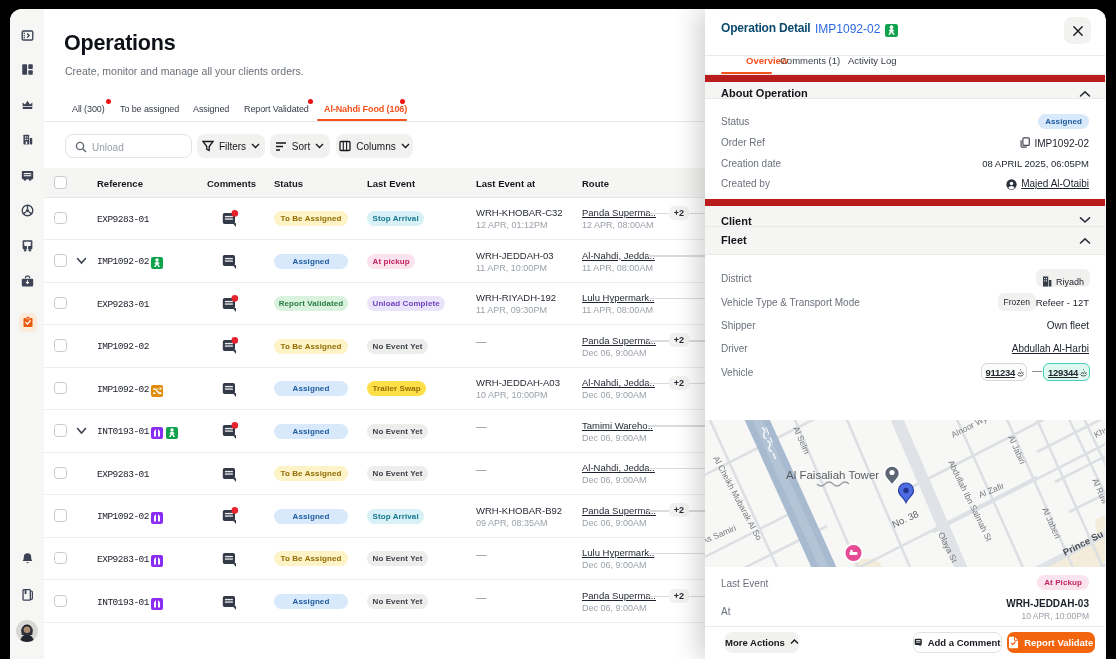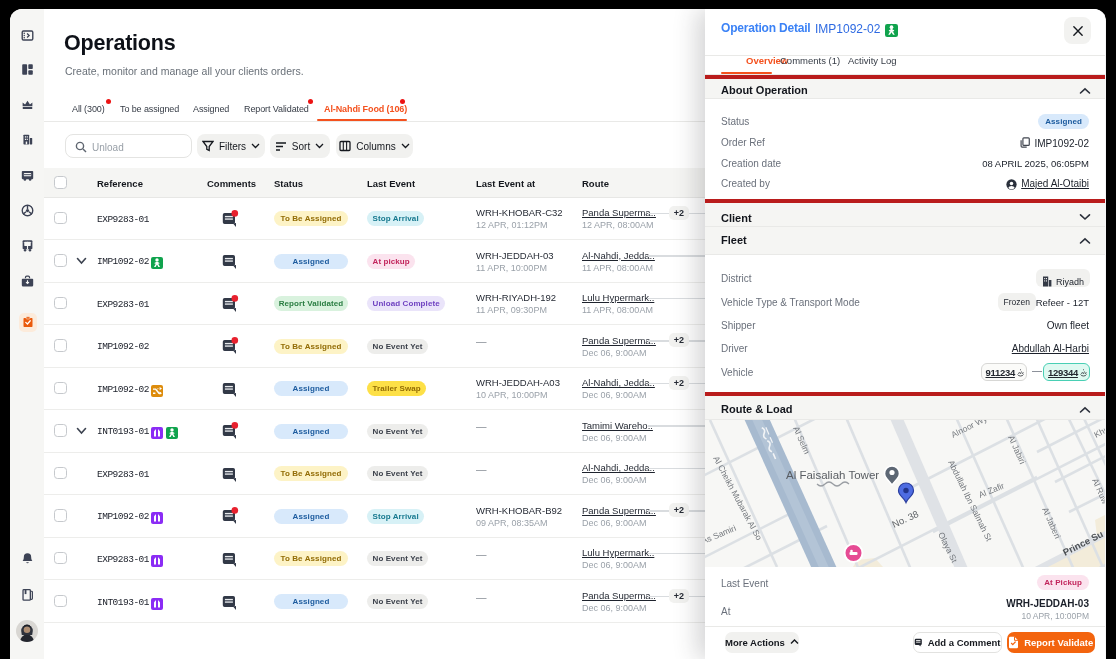--- a/index.html
+++ b/index.html
@@ -27,21 +27,21 @@
 .ref{position:absolute;font-family:"Liberation Mono",monospace;font-size:9.5px;color:#20242e;letter-spacing:-0.5px}
 .badge{position:absolute;height:15px;border-radius:8px;font-size:8px;font-weight:700;display:flex;align-items:center;justify-content:center;white-space:nowrap;letter-spacing:0.1px}
 .l1{position:absolute;font-size:9.5px;color:#262b35;white-space:nowrap}
 .l2{position:absolute;font-size:9px;color:#9aa1a9;white-space:nowrap}
 .und{text-decoration:underline;color:#1e232d;font-size:9.5px}
 .conn{position:absolute;height:1.5px;background:#d9dcdf}
 .plus2{position:absolute;width:20px;height:14px;background:#f2f2f0;border-radius:5px;font-size:9px;font-weight:700;color:#262b35;display:flex;align-items:center;justify-content:center}
 #panel{position:absolute;left:695px;top:0;width:400px;height:650px;background:#fff;border-radius:0 12px 0 0;box-shadow:-8px 0 24px rgba(40,40,45,.20)}
 .phead{position:absolute;left:0;top:0;width:400px;height:47px;border-bottom:1px solid #e9e9e7}
 .ptab{position:absolute;font-size:9.5px;color:#363c46;white-space:nowrap}
-.sect{position:absolute;left:0;width:400px;height:28px;background:#f5f5f3;border-bottom:1px solid #e9e9e7;border-top:4px solid #b91c1c}
+.sect{position:absolute;left:0;width:400px;height:28px;background:#f5f5f3;border-bottom:1px solid #e9e9e7;border-top:7px solid #b91c1c}
 .sect b{position:absolute;left:16px;top:6px;font-size:11px;font-weight:700;color:#12151c}
 .chev{position:absolute;right:14px;top:10px}
 .plbl{position:absolute;left:16px;font-size:10px;color:#6a707b}
 .pval{position:absolute;right:16px;font-size:10px;color:#1b202a;text-align:right;white-space:nowrap}
 .map{position:absolute;left:0;top:411px;width:400px;height:147px;overflow:hidden;background:#f7f7f5}
 .fbtn{position:absolute;top:622.5px;height:21px;border-radius:7px;font-size:9.5px;font-weight:700;color:#15181e;display:flex;align-items:center;justify-content:center;gap:5px;white-space:nowrap}
 </style></head><body>
 <div id="app">
 <div id="sidebar">
 <svg class="sic" style="top:19.5px" viewBox="0 0 16 16">
@@ -371,21 +371,21 @@
         <span class="badge" style="left:323px;top:13.5px;padding:0 5.5px;background:#ededeb;color:#3c414b">No Event Yet</span>
         <span class="l2" style="left:432px;top:10px;color:#878d95;font-size:10.5px">—</span>
         <span class="l1 und" style="left:538px;top:9.5px">Panda Superma..</span>
         <span class="l2" style="left:538px;top:22.5px">Dec 06, 9:00AM</span>
         <span class="conn" style="left:604px;top:15px;width:75px"></span>
         <span class="plus2" style="left:625px;top:8px">+2</span>
       </div>
 </div>
 <div id="panel">
 <div class="phead">
-<span class="abs" style="left:16px;top:12px;font-size:12px;font-weight:700;color:#3b82f6;letter-spacing:-0.2px">Operation Detail</span>
+<span class="abs" style="left:16px;top:12px;font-size:12px;font-weight:700;color:#0c4a6e;letter-spacing:-0.2px">Operation Detail</span>
 <span class="abs" style="left:110px;top:12.5px;font-size:12px;font-weight:500;color:#2e6ae2">IMP1092-02</span>
 <span class="abs" style="left:180px;top:14px"><svg width="13" height="13" viewBox="0 0 12 12">
             <rect width="12" height="12" rx="2" fill="#10a34d"></rect>
             <circle cx="6" cy="2.9" r="1.7" fill="#fff"></circle>
             <path d="M3.4 5.9 L6 4.4 L8.6 5.9 L8 6.9 L6 5.9 L4 6.9 Z" fill="#fff"></path>
             <path d="M5.5 5.6 H6.5 L9 10 H7.4 L6 7.6 L4.6 10 H3 Z" fill="#fff"></path>
           </svg></span>
 <div class="abs" style="left:359px;top:8px;width:27px;height:27px;background:#f2f2f0;border-radius:8px"><svg style="margin:7.5px" width="12" height="12" viewBox="0 0 13 13">
             <path d="M2 2 L11 11 M11 2 L2 11" stroke="#15181e" stroke-width="1.5" stroke-linecap="round"></path>
           </svg></div>
@@ -451,26 +451,20 @@
           <path d="M0.5 5.5 q1 1.5 3 1.5 t3 -1.5 M1.5 5 q0.7 -1.2 1 -2 M3.5 5 q0.5 -1.5 1 -2.5 M5.5 5 q0.3 -1 0.7 -1.8" stroke="#23272f" stroke-width="0.8" fill="none"></path>
           <circle cx="3.5" cy="0.8" r="0.5" fill="#23272f"></circle>
         </svg>
       </div>
 <span class="abs" style="left:327px;top:356px;font-size:10px;color:#6a707b">—</span>
 <div class="abs" style="left:338px;top:353.5px;width:47px;height:18px;background:#dff9f1;border:1.4px solid #49cfb4;border-radius:6px">
         <span class="abs" style="left:4px;top:3px;font-size:9.5px;font-weight:700;color:#23272f;text-decoration:underline;letter-spacing:-0.3px">129344</span>
         <svg class="abs" style="left:36px;top:5px" width="7" height="8" viewBox="0 0 7 8">
           <path d="M0.5 5.5 q1 1.5 3 1.5 t3 -1.5 M1.5 5 q0.7 -1.2 1 -2 M3.5 5 q0.5 -1.5 1 -2.5 M5.5 5 q0.3 -1 0.7 -1.8" stroke="#23272f" stroke-width="0.8" fill="none"></path>
           <circle cx="3.5" cy="0.8" r="0.5" fill="#23272f"></circle>
-        </svg>
-      </div>
-<div class="sect" style="top:383px">
-        <b style="top:7px">Route &amp; Load</b>
-        <svg class="chev" width="12" height="8" viewBox="0 0 12 8">
-          <path d="M1.5 6 L6 1.8 L10.5 6" stroke="#2b303b" stroke-width="1.6" fill="none" stroke-linecap="round"></path>
         </svg>
       </div>
 <div class="map"><svg width="400" height="147" viewBox="0 0 400 147">
 <rect width="400" height="147" fill="#f7f7f5"></rect>
 <polygon points="340,147 400,116 400,147" fill="#f3ecda"></polygon>
           <polygon points="390,100 400,95 400,112 392,116" fill="#f3ecda"></polygon>
 <polygon points="148,147 178,147 170,138 152,140" fill="#f3ecda"></polygon>
 <g stroke="#dce0e4" stroke-width="2.6" fill="none">
 <path d="M5 0 L72 147"></path>
 <path d="M88 -5 L155 152"></path>

